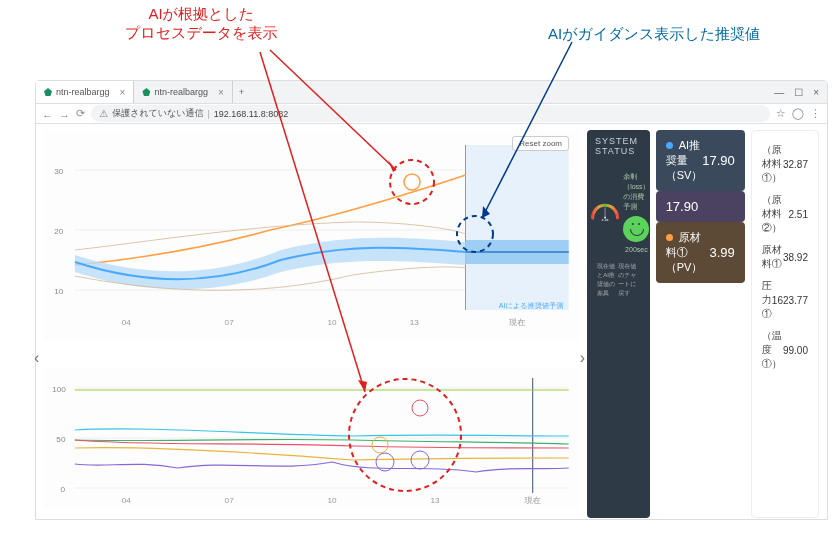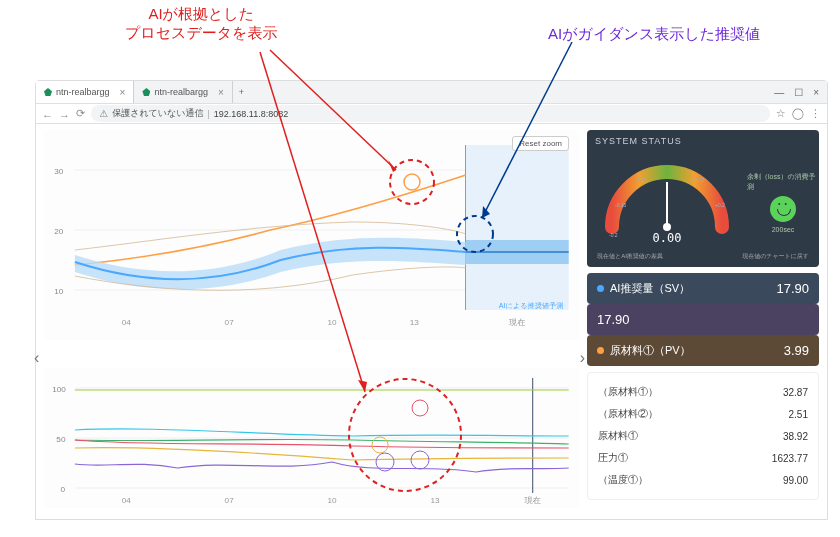--- a/index.html
+++ b/index.html
@@ -1,39 +1,39 @@
 <!DOCTYPE html>
 <html><head>
 <meta charset="utf-8">
 <style>
   * { box-sizing: border-box; margin: 0; padding: 0; }
   body { font-family: -apple-system, "Segoe UI", Arial, sans-serif; background: #fff; width: 840px; height: 537px; overflow: hidden; position: relative; }
   .callout { position: absolute; font-size: 15px; pointer-events: none; }
   #callout1 { color: #e02020; left: 125px; top: 5px; text-align: center; }
-  #callout2 { color: #6d28d9; right: 80px; top: 25px; }
+  #callout2 { color: #0369a1; right: 80px; top: 25px; }
   svg.overlay { position: absolute; inset: 0; width: 840px; height: 537px; pointer-events: none; }
 
   .browser { position: absolute; left: 35px; top: 80px; width: 793px; height: 440px; background: #fff; border: 1px solid #ddd; border-radius: 4px 4px 0 0; font-size: 9px; color: #555; }
   .titlebar { height: 23px; background: #f1f3f4; display: flex; align-items: center; border-bottom: 1px solid #e0e0e0; }
   .tab { display: flex; align-items: center; gap: 4px; padding: 0 8px; height: 100%; border-right: 1px solid #d0d0d0; background: #fff; }
   .tab.inactive { background: #f1f3f4; }
   .tab .fav { width: 8px; height: 8px; background: #1a8f5c; clip-path: polygon(50% 0,100% 40%,80% 100%,20% 100%,0 40%); }
   .tab .x { color: #888; font-size: 10px; margin-left: 6px; }
   .plus { padding: 0 6px; color: #666; }
   .wincontrols { margin-left: auto; display: flex; gap: 10px; padding: 0 8px; color: #666; font-size: 10px; }
   .addrbar { height: 20px; display: flex; align-items: center; gap: 6px; padding: 0 6px; border-bottom: 1px solid #e0e0e0; }
   .navicon { color: #888; font-size: 11px; }
   .url { flex: 1; background: #f1f3f4; border-radius: 10px; padding: 2px 8px; display: flex; align-items: center; gap: 4px; }
   .warn { color: #888; font-size: 10px; }
   .urltext { color: #444; }
   .icons-right { display: flex; gap: 6px; color: #888; font-size: 11px; }
 
   .content { display: flex; height: calc(100% - 38px); }
   .left { flex: 1; padding: 6px 4px 6px 8px; position: relative; }
-  .right { width: 244px; padding: 6px 8px 6px 4px; display: flex; flex-direction: column; gap: 6px; }
+  .right { width: 244px; padding: 6px 8px 6px 4px; display: flex; gap: 6px; }
 
   .chartbox { position: relative; background: #fdfdfd; }
   #chart1 { height: 210px; }
   #chart2 { height: 140px; margin-top: 28px; }
   .chart-svg { width: 100%; height: 100%; display: block; }
   .chart-arrow { position: absolute; top: 50%; color: #777; font-size: 16px; user-select: none; cursor: pointer; }
   .chart-arrow.l { left: -2px; } .chart-arrow.r { right: -2px; }
 
   .panel { background: #2f3a47; color: #fff; border-radius: 4px; overflow: hidden; }
   .panel h3 { font-size: 9px; letter-spacing: 1px; padding: 6px 8px; color: #c7d0db; font-weight: 500; }

